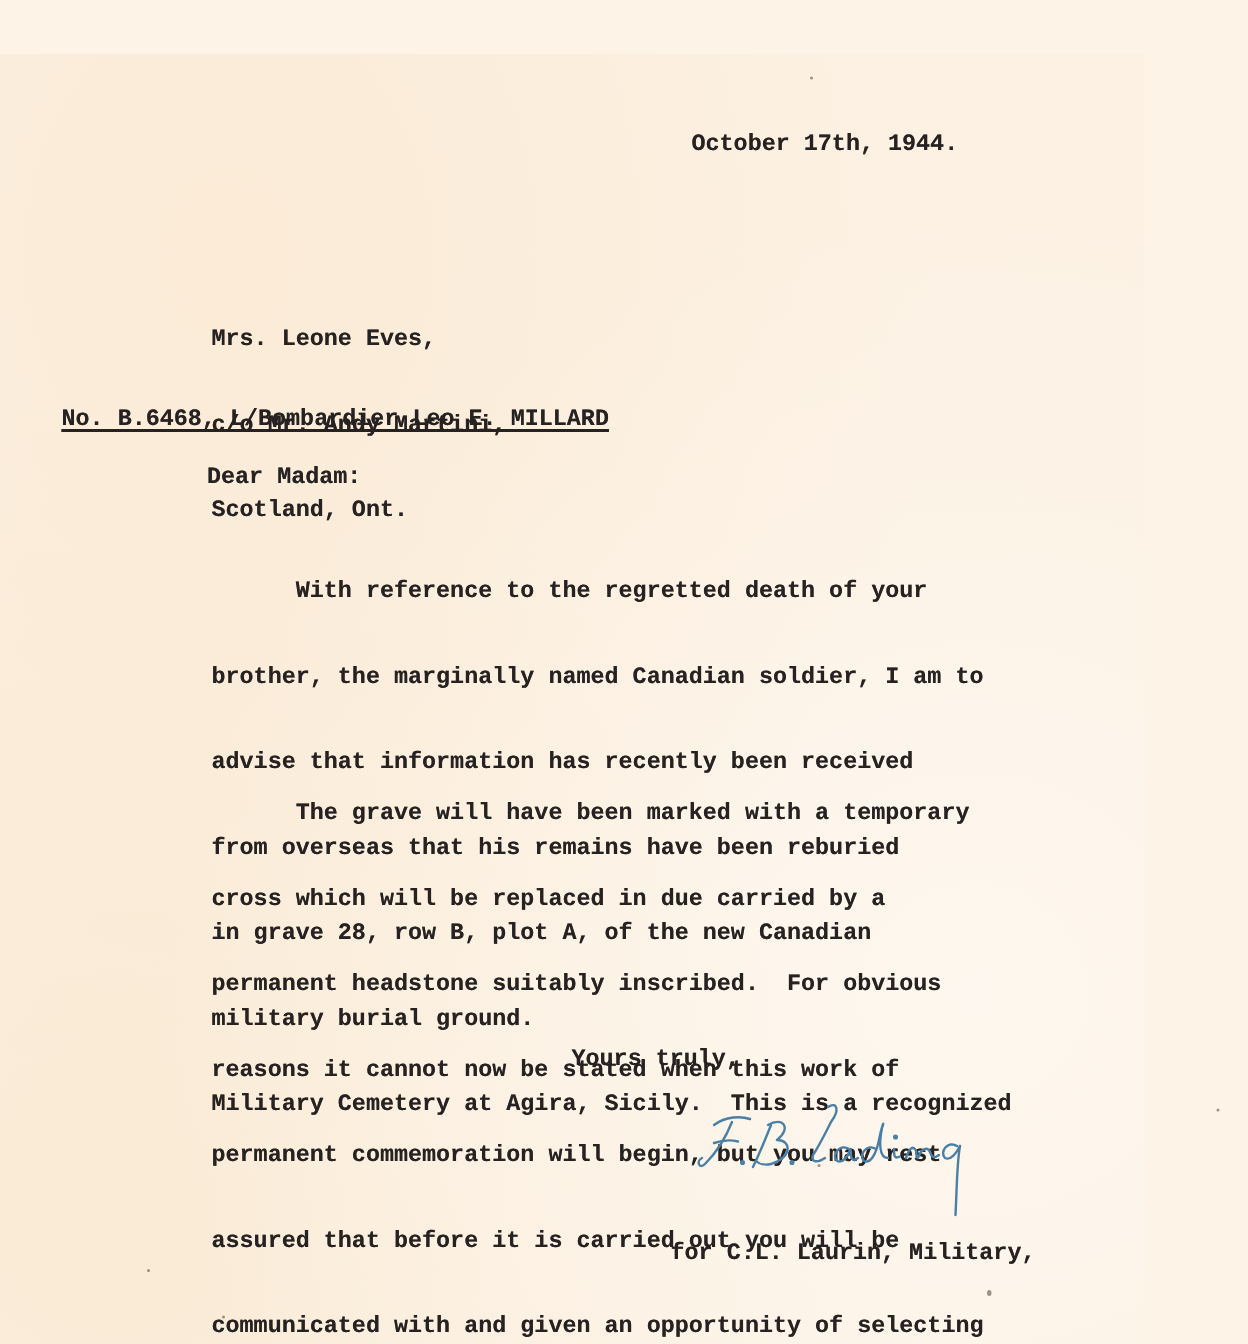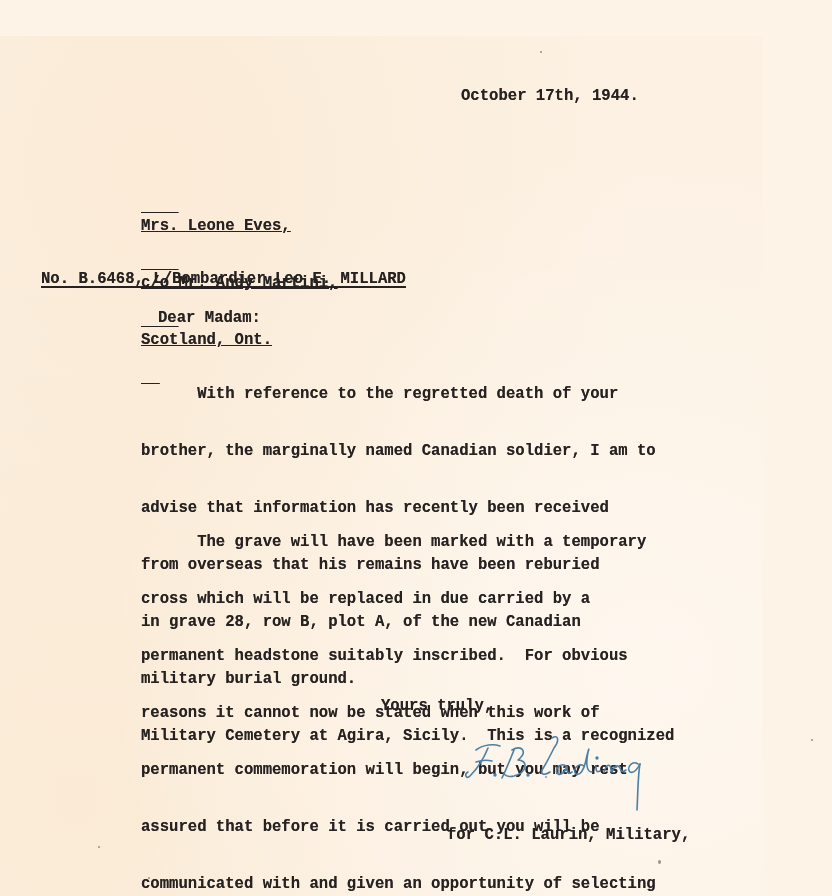--- a/index.html
+++ b/index.html
@@ -30,30 +30,30 @@
       font-family: "Liberation Mono", "DejaVu Sans Mono", monospace;
       font-size: 15.6px;
       line-height: 19px;
       letter-spacing: 0px;
       white-space: pre;
       color: #262222;
       font-weight: bold;
       text-shadow: 0 0 0.4px rgba(30,25,25,0.6);
     }
     .date { left: 461px; top: 51px; }
-    .address { left: 141px; top: 143px; text-decoration: underline; }
+    .address { left: 141px; top: 143px; }
     .address .line { display: block; }
     .subject {
       left: 41px; top: 234px;
       text-decoration: underline;
       text-decoration-thickness: 1.5px;
       text-underline-offset: 3px;
       text-align: right;
     }
-    .salutation { left: 158px; top: 273px; }
+    .salutation { left: 138px; top: 273px; }
     .para { left: 141px; }
     .para .line { display: block; }
     .p1 { top: 311px; }
     .p2 { top: 459px; }
     .closing { left: 381px; top: 661px; }
     .sig-block { left: 447px; top: 752px; }
     .sig-block .line { display: block; }
 
     .signature {
       position: absolute;

